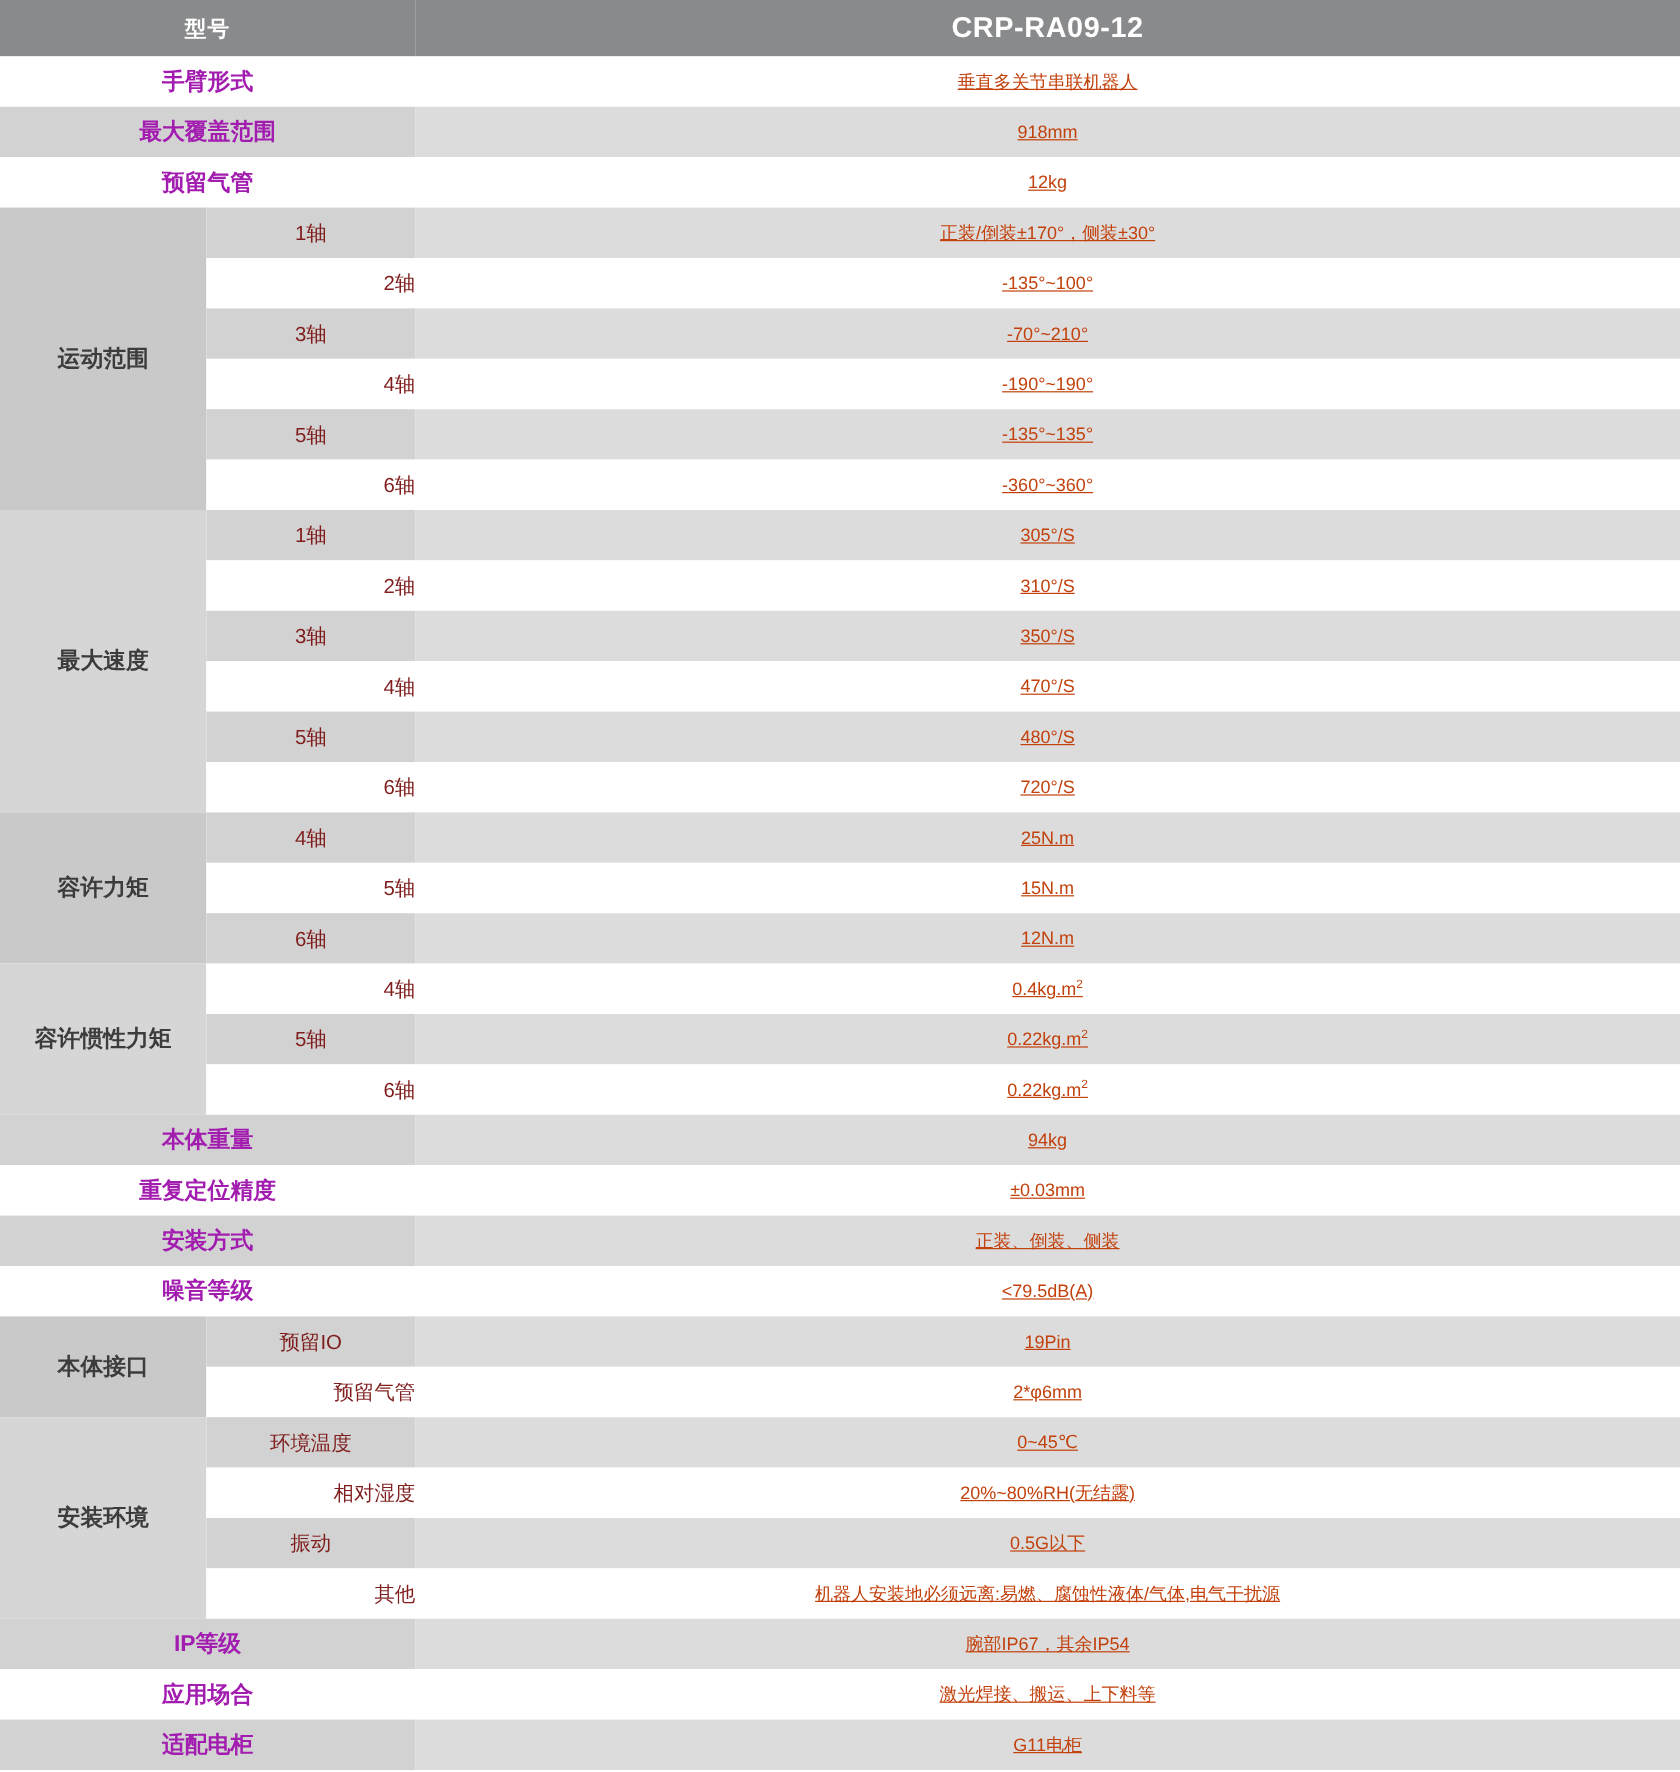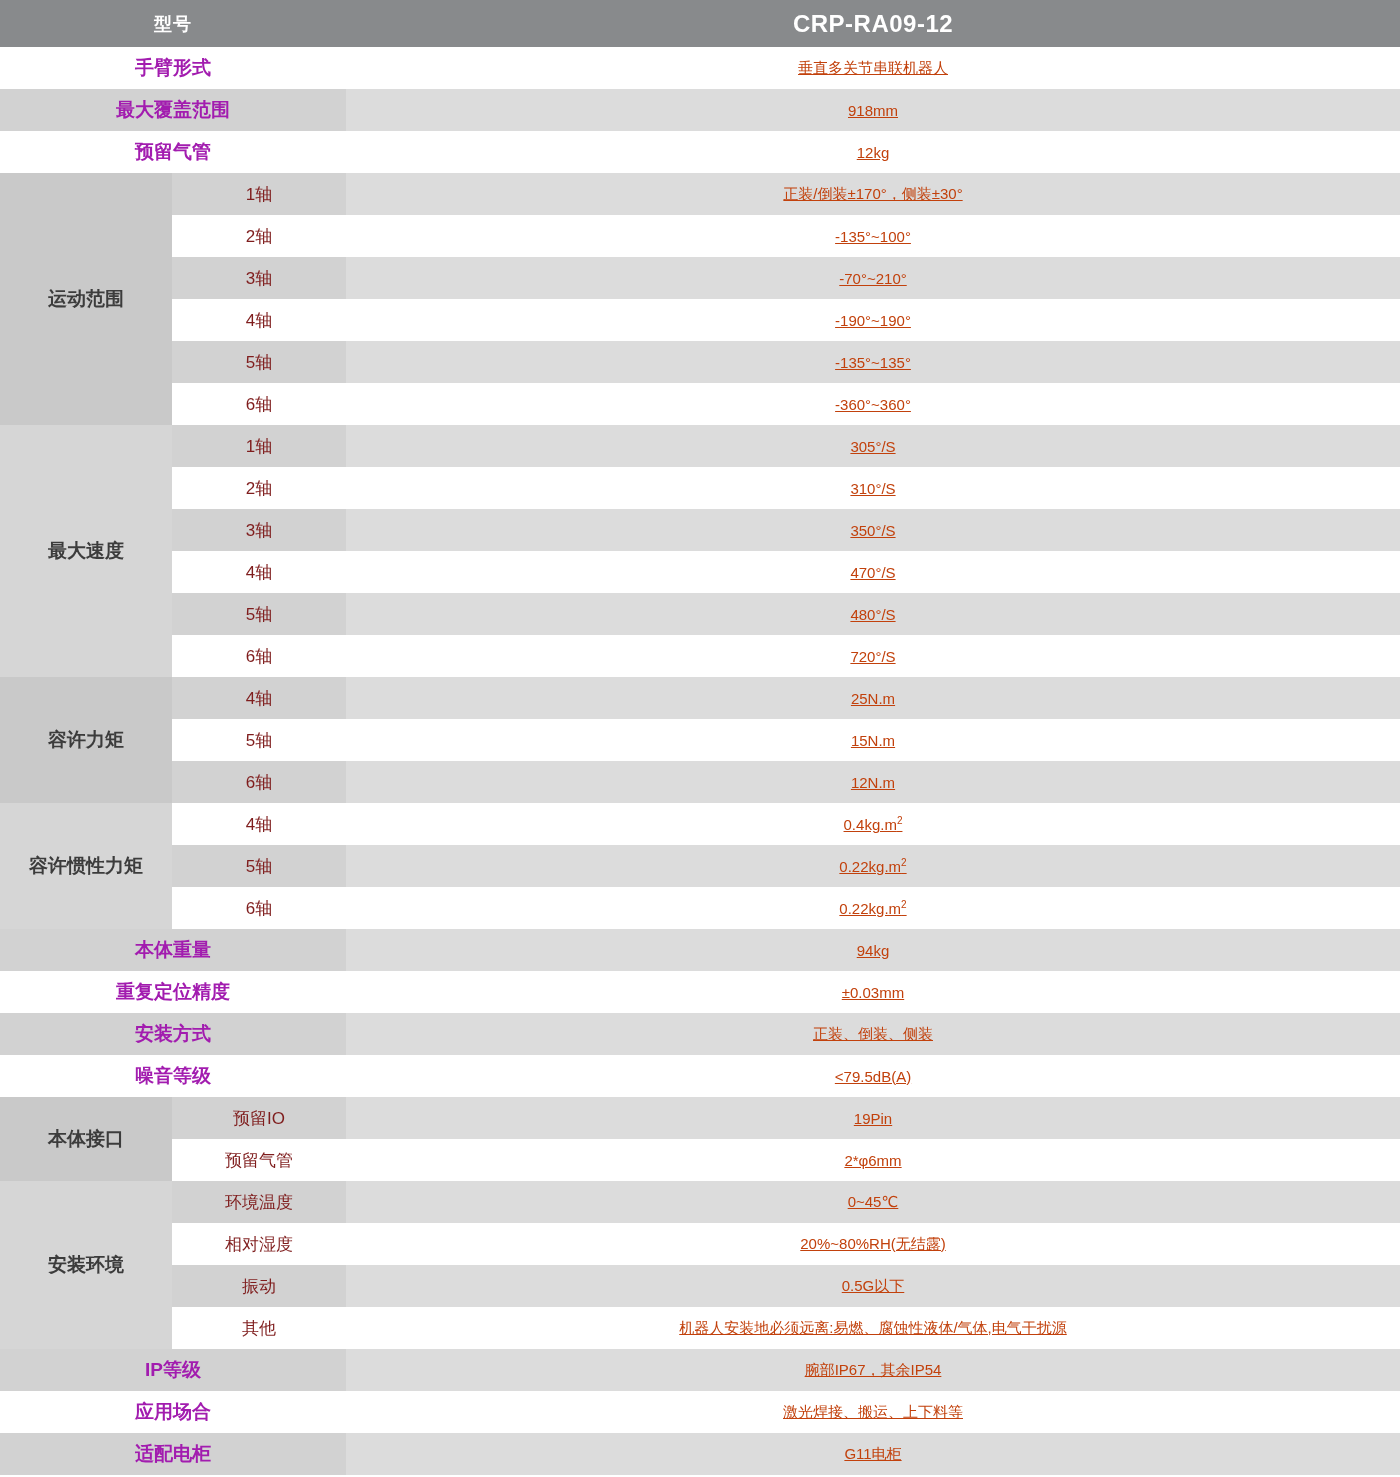--- a/index.html
+++ b/index.html
@@ -61,21 +61,21 @@
   }
   td.label.lbl-grey { background: #d2d2d2 !important; }
   td.label.lbl-white { background: #ffffff !important; }
 
   td.sub {
     font-size: 17px;
     color: #7f1d1d;
     height: 42px;
   }
   td.sub.sub-grey { background: #d2d2d2 !important; }
-  td.sub.sub-white { background: #ffffff !important; }
+  td.sub.sub-white { background: #ffffff !important; text-align: right; }
 
   td.val {
     font-size: 15px;
     color: #c2410c;
     height: 42px;
     text-decoration: underline;
   }
   td.val.val-grey { background: #dcdcdc !important; }
   td.val.val-white { background: #ffffff !important; }
 

